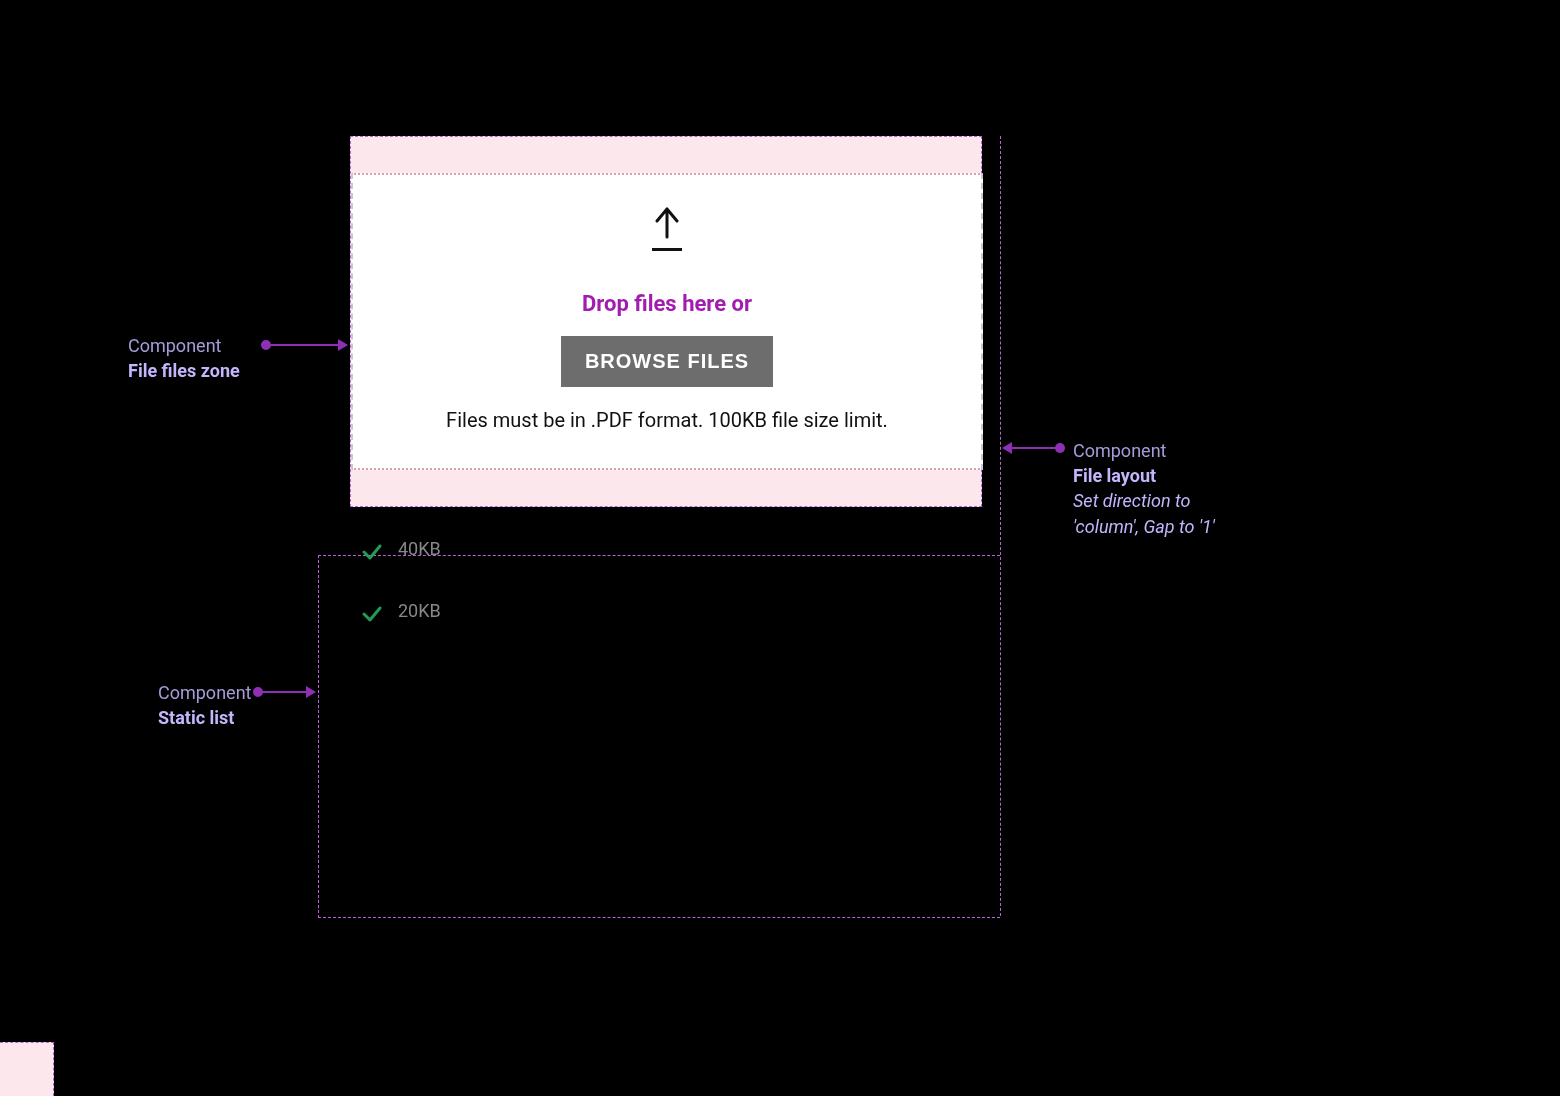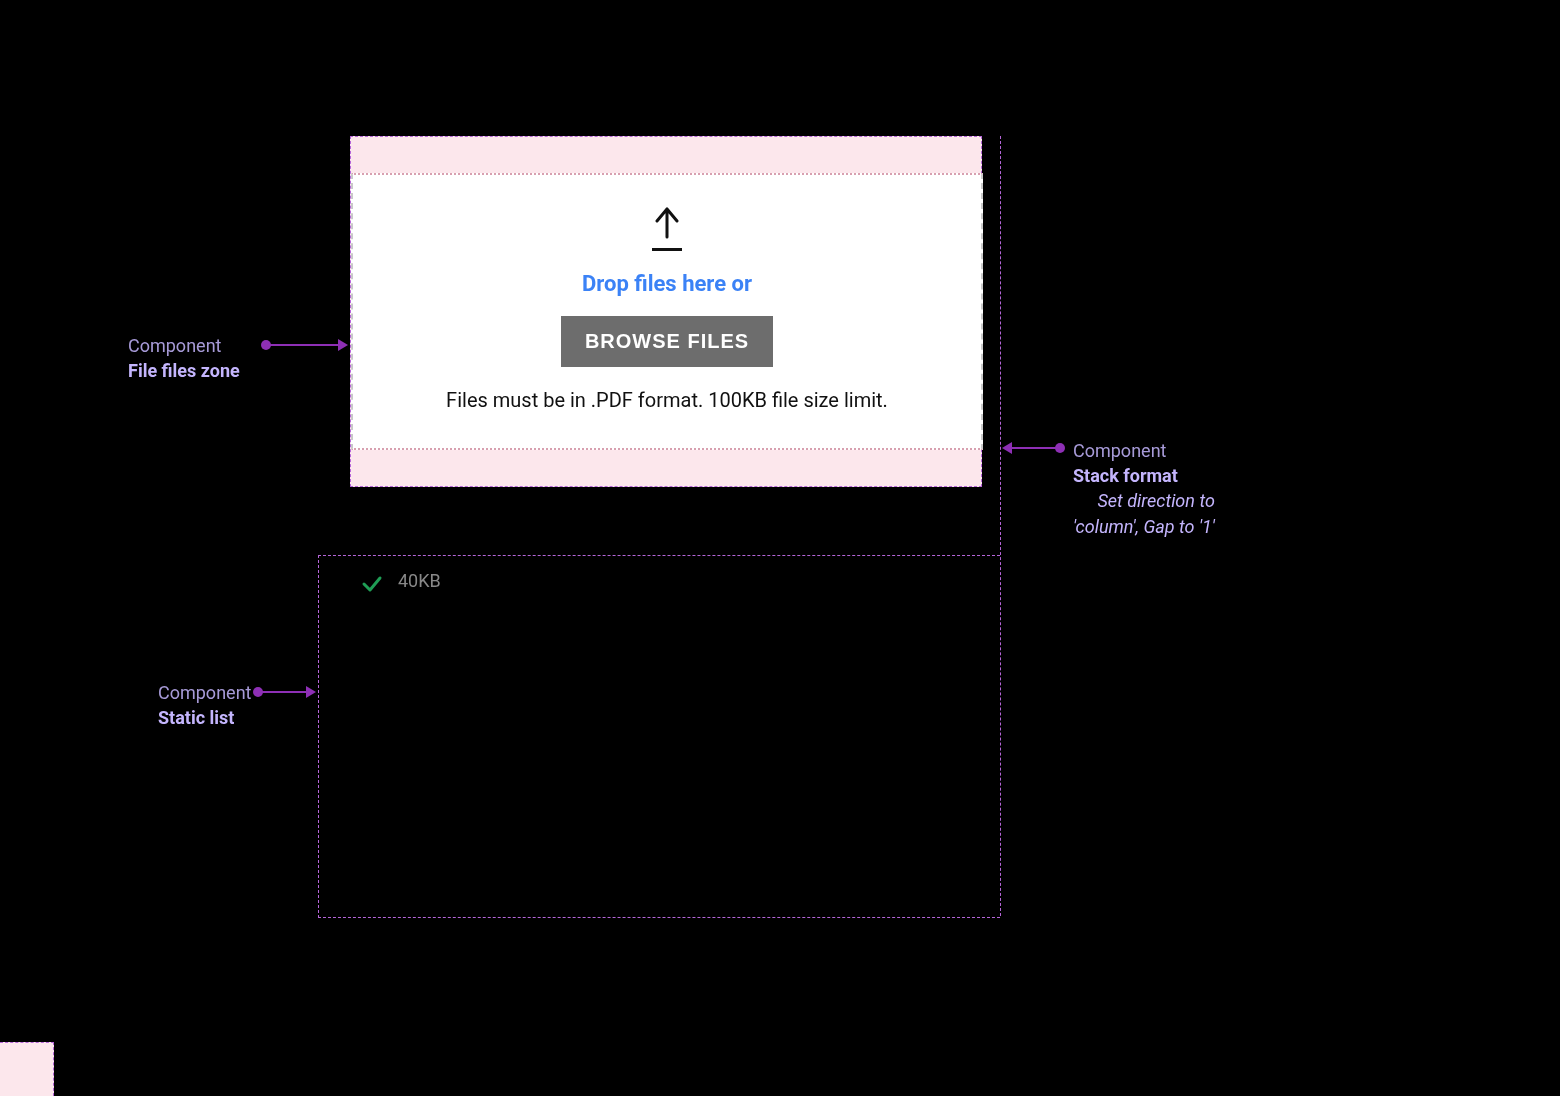--- a/index.html
+++ b/index.html
@@ -59,21 +59,22 @@
     .upload-underline {
       width: 30px;
       height: 3px;
       background: #111;
       margin-top: auto;
     }
 
     .dropzone-prompt {
       font-size: 22px;
       font-weight: 700;
-      color: #3b82f6;
+      color: #a21caf;
+      margin-top: 20px;
     }
 
     .browse-btn {
       background: #6d6d6d;
       color: #fff;
       font-size: 20px;
       font-weight: 600;
       letter-spacing: 1px;
       padding: 14px 24px;
       border: none;
@@ -95,21 +96,21 @@
       height: 363px;
       border-left: 1px dashed #b565d8;
       border-bottom: 1px dashed #b565d8;
       border-top: 1px dashed #b565d8;
       pointer-events: none;
     }
 
     .static-list {
       position: absolute;
       left: 360px;
-      top: 570px;
+      top: 538px;
       width: 620px;
       display: flex;
       flex-direction: column;
       gap: 36px;
     }
 
     .file-item {
       display: flex;
       align-items: flex-start;
       gap: 14px;
@@ -141,21 +142,21 @@
 
     
     .annotation {
       position: absolute;
       color: #c4b5fd;
       font-size: 18px;
       line-height: 1.4;
     }
     .annotation .label { font-weight: 400; opacity: 0.85; }
     .annotation .name { font-weight: 700; }
-    .annotation .detail { font-style: italic; text-align: right; }
+    .annotation .detail { font-style: italic; }
 
     .anno-dropzone { left: 128px; top: 333px; text-align: left; }
     .anno-staticlist { left: 158px; top: 680px; text-align: left; }
     .anno-stacklayout { left: 1073px; top: 438px; }
 
     
     .arrow-line {
       position: absolute;
       height: 2px;
       background: #8e2fb5;
@@ -216,20 +217,30 @@
     <div class="file-status check">
       <svg width="24" height="24" viewBox="0 0 24 24">
           <path d="M4 12 L10 18 L20 6" stroke="#1f9d55" stroke-width="3" fill="none" stroke-linecap="round" stroke-linejoin="round"></path>
         </svg>
     </div>
     <div class="file-text">
       <div class="file-size">40KB</div>
     </div>
   </div>
 
+  <div class="file-item">
+    <div class="file-status check">
+      <svg width="24" height="24" viewBox="0 0 24 24">
+          <path d="M4 12 L10 18 L20 6" stroke="#1f9d55" stroke-width="3" fill="none" stroke-linecap="round" stroke-linejoin="round"></path>
+        </svg>
+    </div>
+    <div class="file-text">
+      <div class="file-size">20KB</div>
+    </div>
+  </div>
 
 </div>
 
 <div class="annotation anno-dropzone">
   <div class="label">Component</div>
   <div class="name">File files zone</div>
 </div>
 <div class="arrow-dot" style="left:266px; top:345px;"></div>
 <div class="arrow-line" style="left:266px; top:344px; width:72px;"></div>
 <div class="arrow-head right" style="left:338px; top:339px;"></div>
@@ -237,21 +248,21 @@
 <div class="annotation anno-staticlist">
   <div class="label">Component</div>
   <div class="name">Static list</div>
 </div>
 <div class="arrow-dot" style="left:258px; top:692px;"></div>
 <div class="arrow-line" style="left:258px; top:691px; width:48px;"></div>
 <div class="arrow-head right" style="left:306px; top:686px;"></div>
 
 <div class="annotation anno-stacklayout">
   <div class="label">Component</div>
-  <div class="name">Stack format</div>
+  <div class="name">File layout</div>
   <div class="detail">Set direction to</div>
   <div class="detail">'column', Gap to '1'</div>
 </div>
 <div class="arrow-dot" style="left:1060px; top:448px;"></div>
 <div class="arrow-line" style="left:1012px; top:447px; width:48px;"></div>
 <div class="arrow-head left" style="left:1002px; top:442px;"></div>
 
 <div class="pink-swatch"></div>
 
 </body></html>

